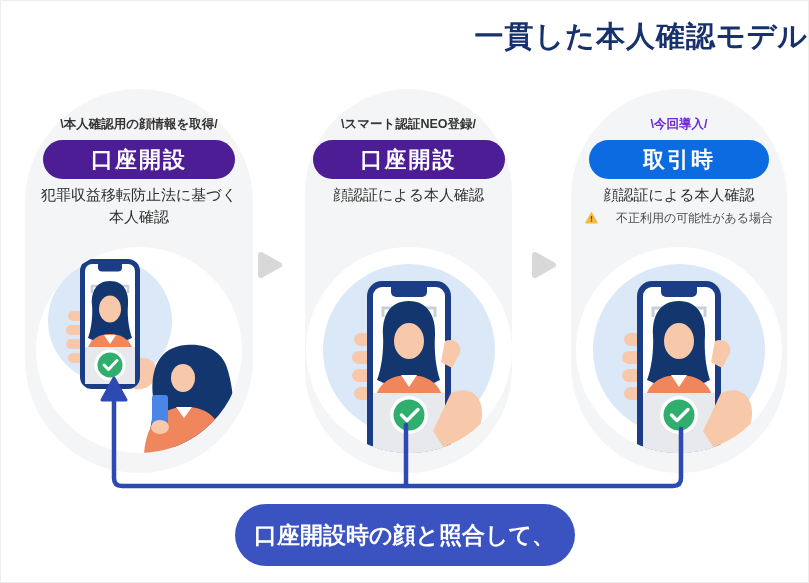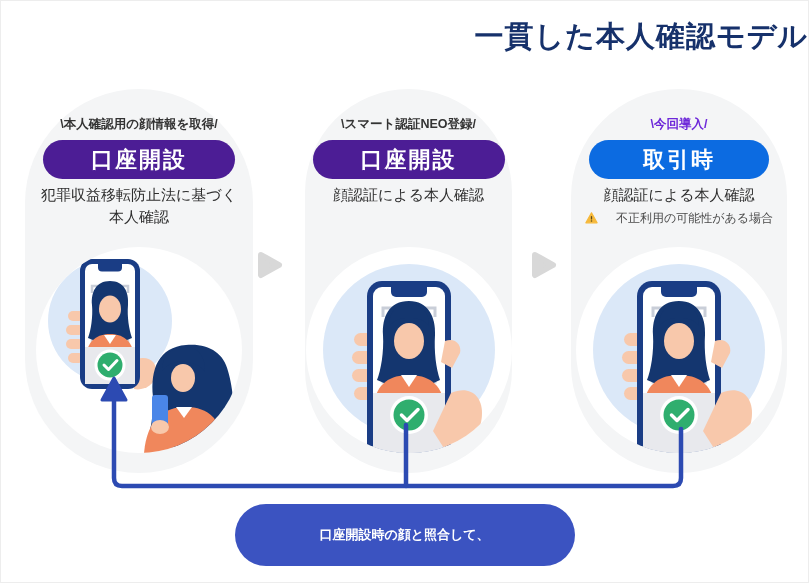--- a/index.html
+++ b/index.html
@@ -39,21 +39,21 @@
   }
   .illus svg{display:block;width:206px;height:206px;}
   .next-arrow{position:absolute;top:250px;width:26px;height:28px;}
   .arrow1{left:256px;}
   .arrow2{left:530px;}
   .connector{position:absolute;left:0;top:0;width:809px;height:583px;pointer-events:none;}
   .banner{
     position:absolute;top:503px;left:50%;transform:translateX(-50%);
     width:340px;height:62px;border-radius:31px;background:#3b53c1;
     display:flex;flex-direction:column;align-items:center;justify-content:center;
-    color:#ffffff;font-size:13px;font-weight:700;line-height:1.5;white-space:nowrap;
+    color:#ffffff;font-size:23px;font-weight:700;line-height:1.5;white-space:nowrap;
   }
 </style>
 </head>
 <body>
 
 <div class="canvas">
 
   <h1 class="title">一貫した本人確認モデル</h1>
 
   <section class="step step1">

